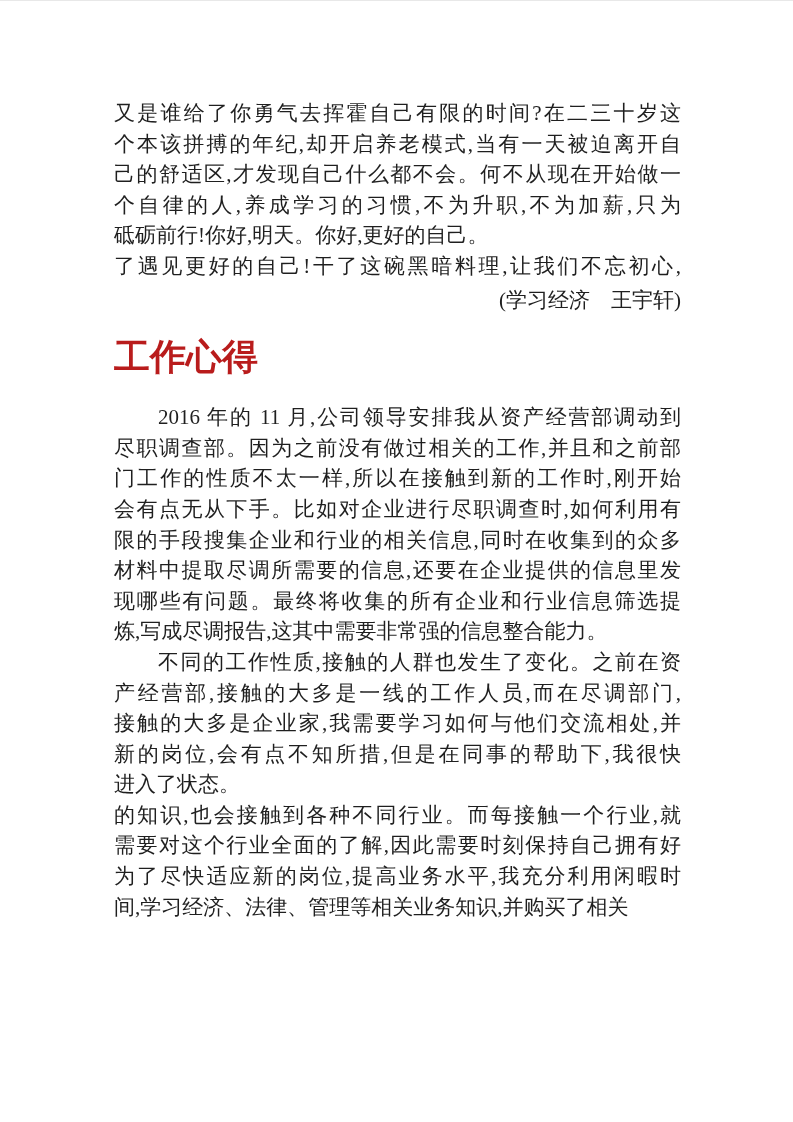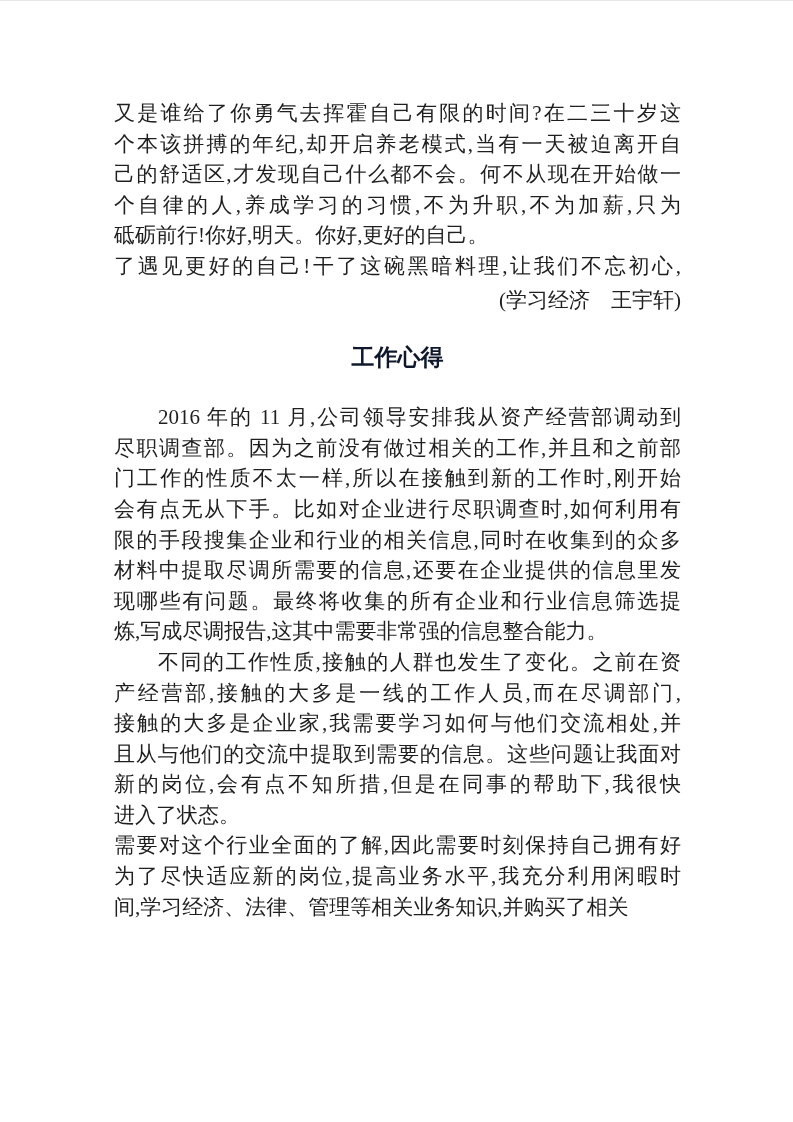--- a/index.html
+++ b/index.html
@@ -41,25 +41,24 @@
   .line.indent {
     text-indent: 44px;
   }
   .signature {
     text-align: right;
     margin-top: 3px;
   }
   .section-title {
     font-family: "Liberation Sans", "DejaVu Sans", sans-serif;
     font-weight: 700;
-    font-size: 23px;
+    font-size: 36px;
     line-height: 44px;
-    text-align: center;
     margin: 20px 0 23px 0;
-    color: #0f172a;
+    color: #b91c1c;
   }
   .page-footer {
     position: absolute;
     left: 0;
     right: 18px;
     top: 1038px;
     text-align: center;
     font-size: 15px;
     line-height: 20px;
     color: #222222;
@@ -92,26 +91,26 @@
         <div class="line">限的手段搜集企业和行业的相关信息,同时在收集到的众多</div>
         <div class="line">材料中提取尽调所需要的信息,还要在企业提供的信息里发</div>
         <div class="line">现哪些有问题。最终将收集的所有企业和行业信息筛选提</div>
         <div class="line para-end">炼,写成尽调报告,这其中需要非常强的信息整合能力。</div>
       </div>
 
     <div class="para">
         <div class="line indent">不同的工作性质,接触的人群也发生了变化。之前在资</div>
         <div class="line">产经营部,接触的大多是一线的工作人员,而在尽调部门,</div>
         <div class="line">接触的大多是企业家,我需要学习如何与他们交流相处,并</div>
-        <div class="line">且从与他们的交流中提取到需要的信息。这些问题让我面对</div>
         <div class="line">新的岗位,会有点不知所措,但是在同事的帮助下,我很快</div>
         <div class="line para-end">进入了状态。</div>
       </div>
 
     <div class="para">
+        <div class="line">的知识,也会接触到各种不同行业。而每接触一个行业,就</div>
         <div class="line">需要对这个行业全面的了解,因此需要时刻保持自己拥有好</div>
         <div class="line">为了尽快适应新的岗位,提高业务水平,我充分利用闲暇时</div>
         <div class="line para-end">间,学习经济、法律、管理等相关业务知识,并购买了相关</div>
       </div>
 
   </main>
 
   <footer class="page-footer">
     <span>21</span>
   </footer>

